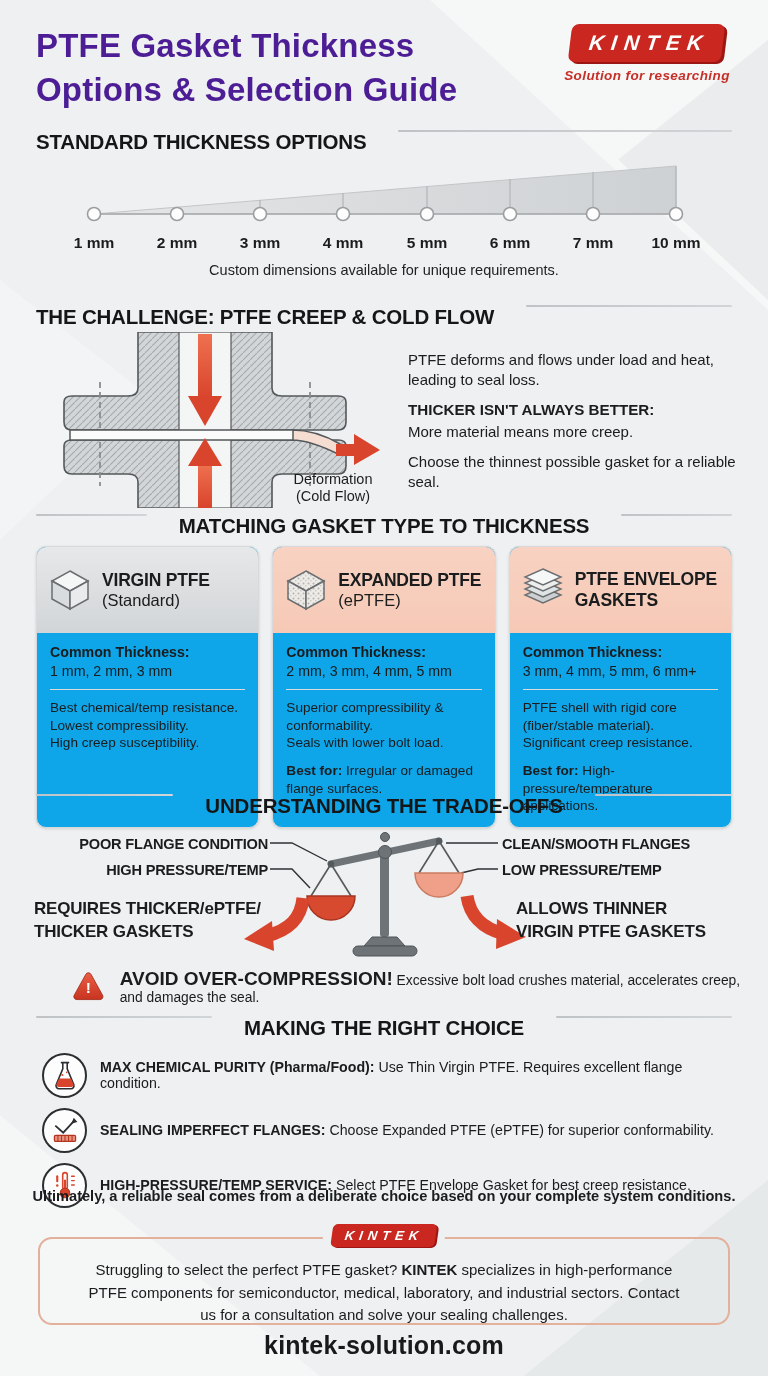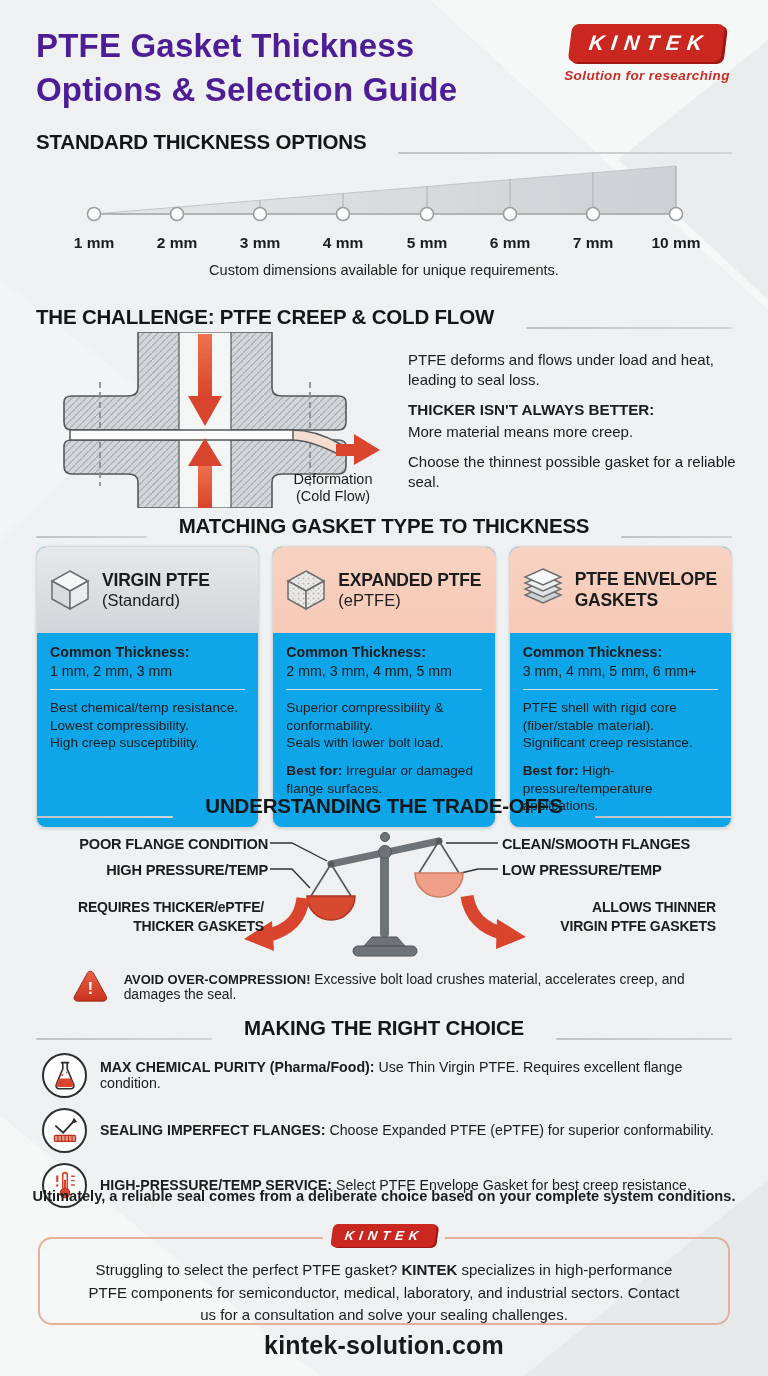--- a/index.html
+++ b/index.html
@@ -14,21 +14,21 @@
     background:#eef0f1;font-family:"Liberation Sans",sans-serif;color:var(--dark-text);}
   .facet{position:absolute;pointer-events:none;}
   .abs{position:absolute;}
   
   .title{font-size:33px;font-weight:600;line-height:1.33;letter-spacing:.2px;color:#4c1d95;}
   .logo-box{display:inline-block;background:var(--logo-red);border-radius:7px;
     padding:7px 14px;transform:skewX(-7deg);box-shadow:3px 2px 0 #9c1613;}
   .logo-box span{color:#fff;font-weight:bold;font-style:italic;font-size:21px;letter-spacing:7px;padding-left:5px;}
   .logo-tagline{margin-top:6px;color:#c62f28;font-weight:bold;font-style:italic;font-size:13.5px;letter-spacing:.4px;text-align:center;}
   
-  .sec-head{display:flex;align-items:flex-end;gap:32px;font-weight:800;font-size:20.5px;letter-spacing:-.2px;color:#141617;}
+  .sec-head{display:flex;align-items:flex-start;gap:32px;font-weight:800;font-size:20.5px;letter-spacing:-.2px;color:#141617;}
   .sec-head .line{flex:1;height:2px;background:linear-gradient(90deg,#c0c3c5,#d2d5d7);border-radius:1px;}
   
   .tick-label{position:absolute;top:76px;transform:translateX(-50%);font-weight:bold;font-size:15.5px;white-space:nowrap;}
   .ruler-caption{position:absolute;top:104px;left:0;right:0;text-align:center;font-size:14.5px;color:#222;}
   
   .challenge-text{font-size:15px;line-height:1.3;}
   .challenge-text p{margin-bottom:11px;}
   .challenge-text b{font-size:15.2px;}
   
   .cards{display:flex;gap:13px;}
@@ -40,25 +40,25 @@
   .card-title{font-weight:800;font-size:17.5px;line-height:1.15;letter-spacing:-.2px;}
   .card-sub{font-size:16.5px;font-weight:normal;}
   .card-sub.bold{font-weight:800;font-size:17.5px;letter-spacing:-.2px;}
   .card-body{padding:10px 13px 12px;font-size:13.6px;line-height:1.3;}
   .ct-label{font-weight:bold;font-size:14.2px;}
   .ct-val{font-size:14.2px;margin-top:1px;}
   .card-divider{border:none;border-top:1.5px solid #d8dadb;margin:8px 0 9px;}
   .best-for{margin-top:10px;}
   
   .to-label{position:absolute;font-weight:800;font-size:14.6px;letter-spacing:-.2px;white-space:nowrap;}
-  .to-outcome{position:absolute;font-weight:800;font-size:14px;line-height:1.35;text-align:right;letter-spacing:-.2px;}
+  .to-outcome{position:absolute;font-weight:800;font-size:17px;line-height:1.35;text-align:left;letter-spacing:-.2px;}
   
   .warning-row{position:absolute;left:72px;right:24px;top:968px;display:flex;align-items:center;gap:15px;}
   .warning-text{font-size:13.8px;}
-  .warning-text b{font-size:13px;}
+  .warning-text b{font-size:19px;}
   
   .choice-row{display:flex;align-items:center;gap:13px;margin-bottom:9px;height:46px;}
   .choice-icon{width:45px;height:45px;border-radius:50%;background:#fdfdfd;border:2px solid #2b2f31;
     display:flex;align-items:center;justify-content:center;flex:0 0 auto;}
   .choice-text{font-size:14.2px;}
   .conclusion{position:absolute;left:30px;right:30px;top:1188px;text-align:center;font-weight:bold;font-size:14.6px;}
   
   .footer-box{position:absolute;left:38px;right:38px;top:1237px;height:88px;
     border:2px solid var(--footer-border);border-radius:14px;}
   .footer-badge-wrap{position:absolute;top:-15px;left:50%;transform:translateX(-50%);

